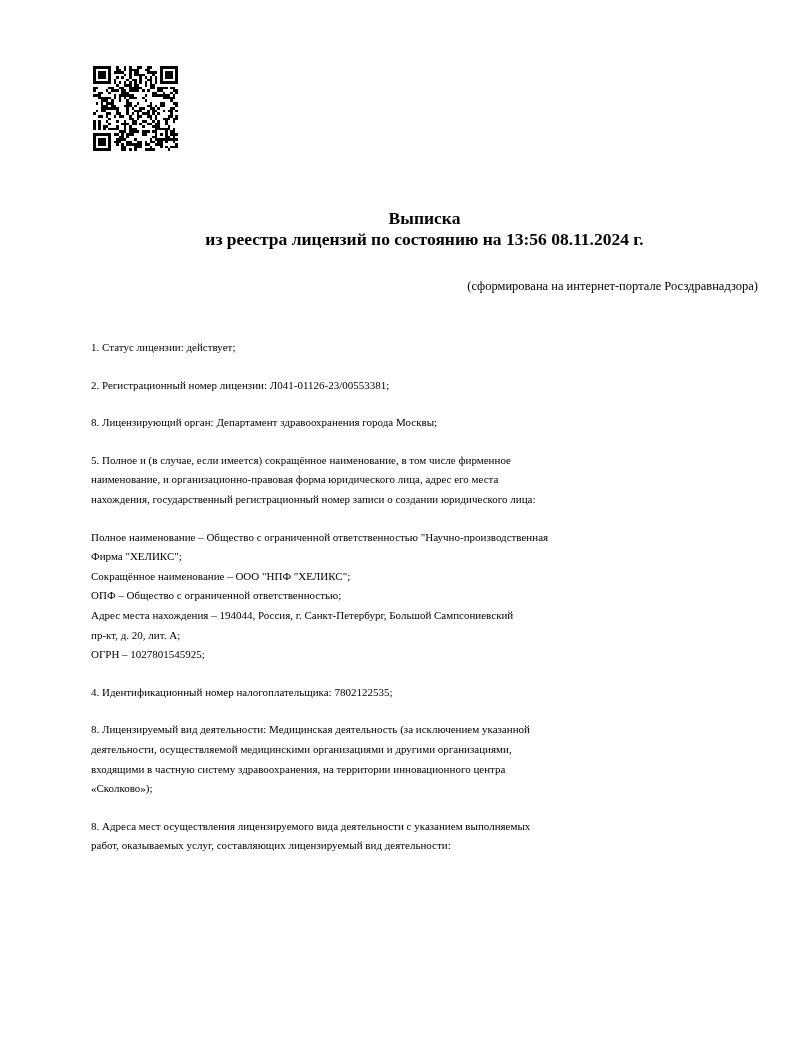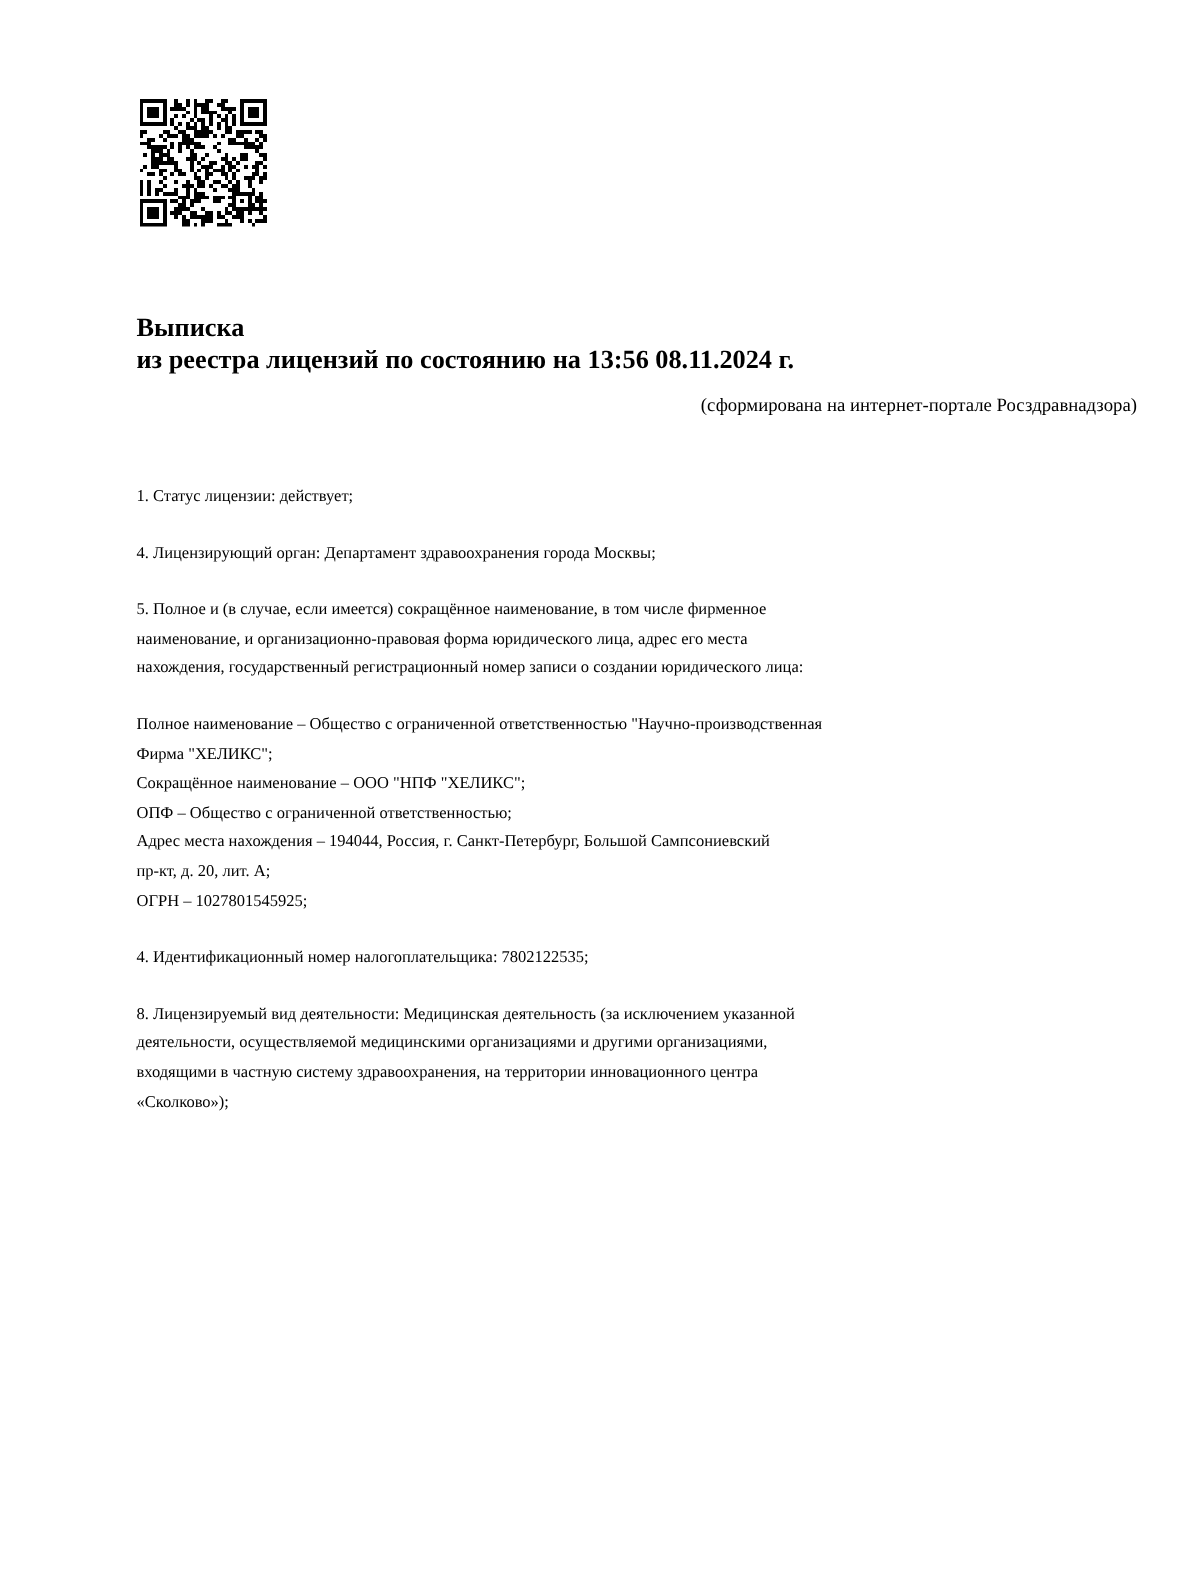--- a/index.html
+++ b/index.html
@@ -22,26 +22,27 @@
   }
   .qr svg { width: 100%; height: 100%; display: block; }
   .content {
     position: absolute;
     left: 91px;
     top: 0;
     width: 667px;
   }
   .title-block {
     margin-top: 208px;
+    text-align: center;
     font-weight: bold;
     font-size: 17.5px;
     line-height: 21px;
   }
   .subtitle {
-    margin-top: 12px;
+    margin-top: 28px;
     text-align: right;
     font-size: 12.5px;
     line-height: 16px;
   }
   .paragraphs {
     margin-top: 44px;
     font-size: 11px;
     line-height: 19.6px;
   }
   .paragraphs p {
@@ -576,32 +577,35 @@
 
     <div class="title-block">
       <div>Выписка</div>
       <div>из реестра лицензий по состоянию на 13:56 08.11.2024 г.</div>
     </div>
 
     <div class="subtitle">(сформирована на интернет-портале Росздравнадзора)</div>
 
     <div class="paragraphs">
       <p>1. Статус лицензии: действует;</p>
-      <p>4. Лицензирующий орган: Департамент здравоохранения города Москвы;</p>
+      <p>2. Регистрационный номер лицензии: Л041-01126-23/00553381;</p>
+      <p>8. Лицензирующий орган: Департамент здравоохранения города Москвы;</p>
       <p>5. Полное и (в случае, если имеется) сокращённое наименование, в том числе фирменное
 наименование, и организационно-правовая форма юридического лица, адрес его места
 нахождения, государственный регистрационный номер записи о создании юридического лица:</p>
       <p>Полное наименование – Общество с ограниченной ответственностью "Научно-производственная
 Фирма "ХЕЛИКС";
 Сокращённое наименование – ООО "НПФ "ХЕЛИКС";
 ОПФ – Общество с ограниченной ответственностью;
 Адрес места нахождения – 194044, Россия, г. Санкт-Петербург, Большой Сампсониевский
 пр-кт, д. 20, лит. А;
 ОГРН – 1027801545925;</p>
       <p>4. Идентификационный номер налогоплательщика: 7802122535;</p>
       <p>8. Лицензируемый вид деятельности: Медицинская деятельность (за исключением указанной
 деятельности, осуществляемой медицинскими организациями и другими организациями,
 входящими в частную систему здравоохранения, на территории инновационного центра
 «Сколково»);</p>
+      <p>8. Адреса мест осуществления лицензируемого вида деятельности с указанием выполняемых
+работ, оказываемых услуг, составляющих лицензируемый вид деятельности:</p>
     </div>
 
   </div>
 </div>
 
 </body></html>

